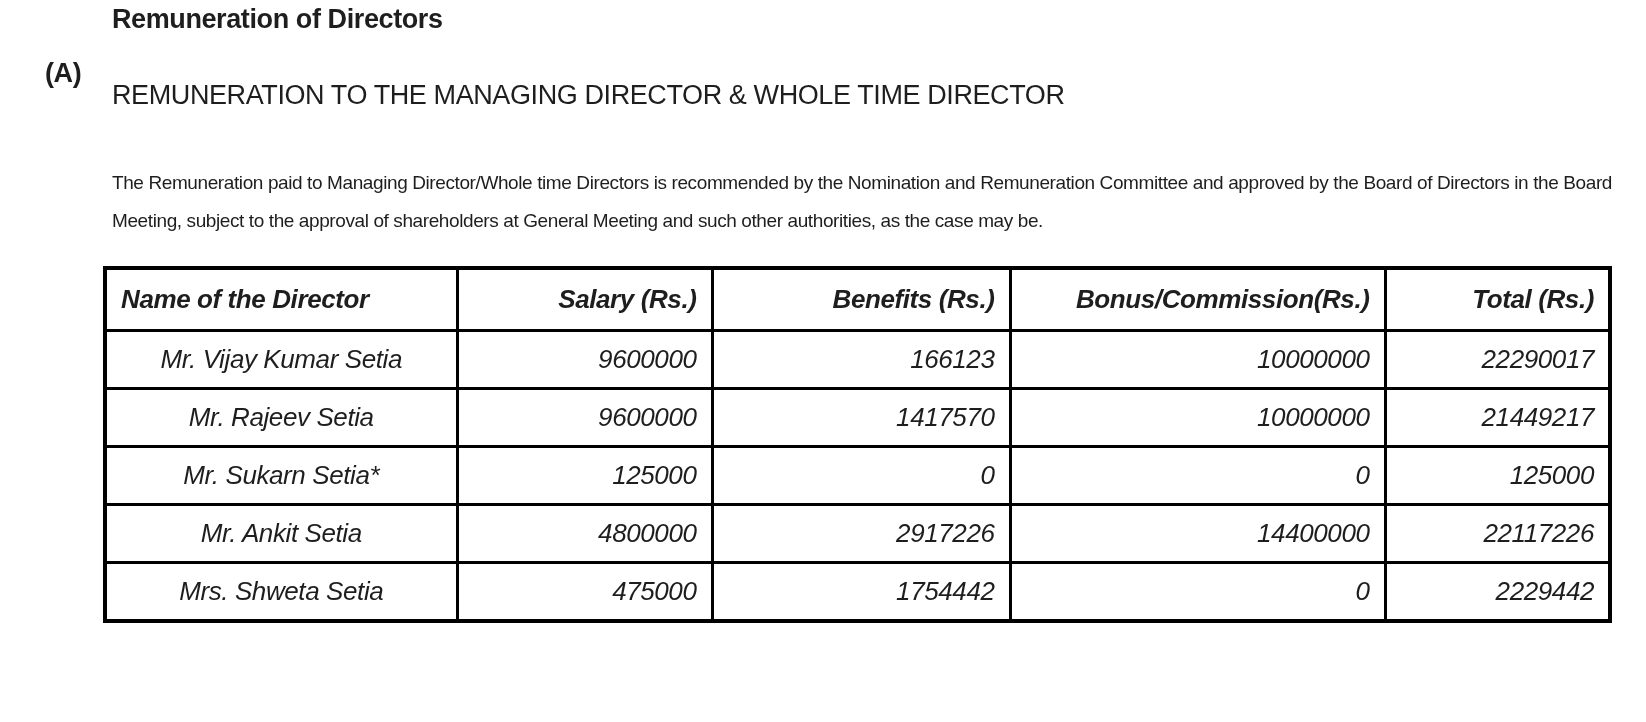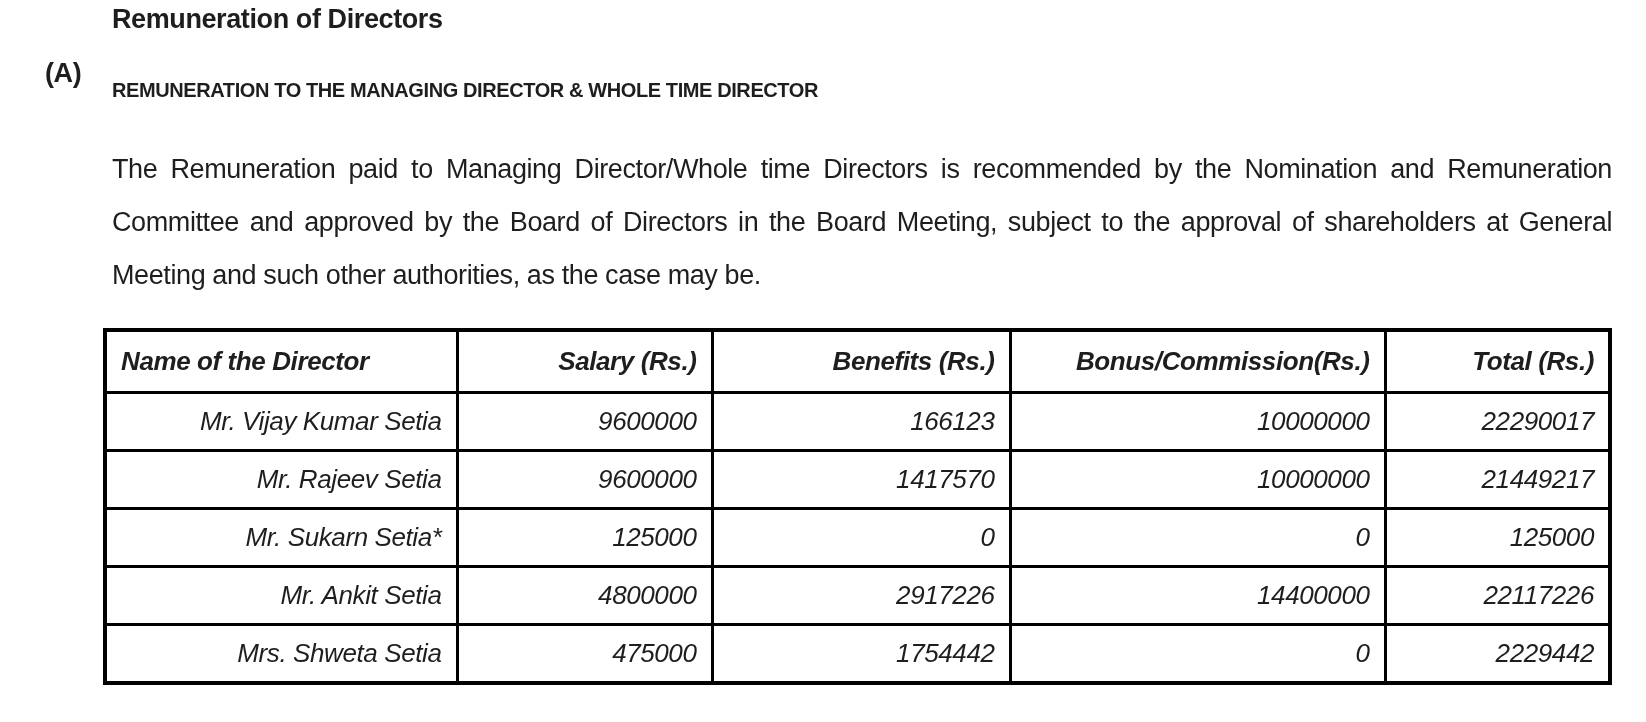--- a/index.html
+++ b/index.html
@@ -25,27 +25,27 @@
   .section-row {
     display: flex; align-items: flex-start;
     margin-top: 20px;
   }
   .section-label {
     flex: 0 0 67px;
     font-size: 27px; font-weight: 700;
     line-height: 34px; letter-spacing: -0.4px;
   }
   .section-heading {
-    font-size: 20px; font-weight: 700;
+    font-size: 27px; font-weight: 400;
     line-height: 34px; letter-spacing: -0.4px;
   }
   .body-paragraph {
-    margin: 20px 0 0 67px;
+    margin: 29px 0 0 67px;
     width: 1500px;
-    font-size: 27px; line-height: 53px;
+    font-size: 19px; line-height: 38px;
     letter-spacing: -0.4px;
     text-align: justify;
   }
   .data-table {
     margin: 26px 0 0 58px;
     width: 1505px;
     border-collapse: collapse;
     table-layout: fixed;
     border: 4px solid #000000;
     font-style: italic;
@@ -57,21 +57,21 @@
     padding: 12px 14px;
     white-space: nowrap;
     overflow: hidden;
   }
   .data-table th {
     font-weight: 700;
     text-align: right;
     padding-top: 14px; padding-bottom: 14px;
   }
   .data-table th.col-name { text-align: left; }
-  .data-table td.name { text-align: right; }
+  .data-table td.name { text-align: center; }
   .data-table td.num  { text-align: right; }
 </style>
 </head>
 <body>
 
 <div class="page">
 
   <h1 class="doc-title">Remuneration of Directors</h1>
 
   <div class="section-row">

